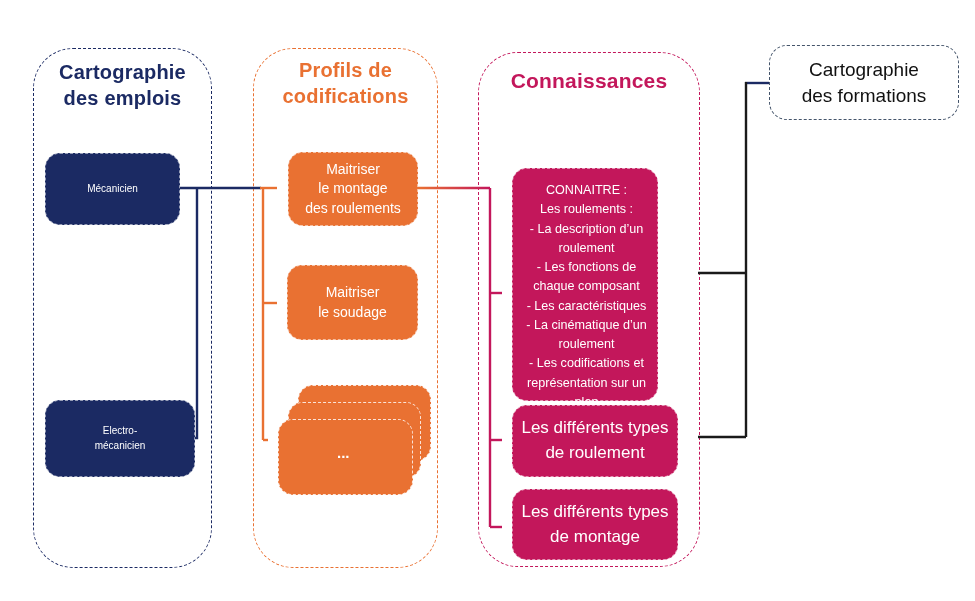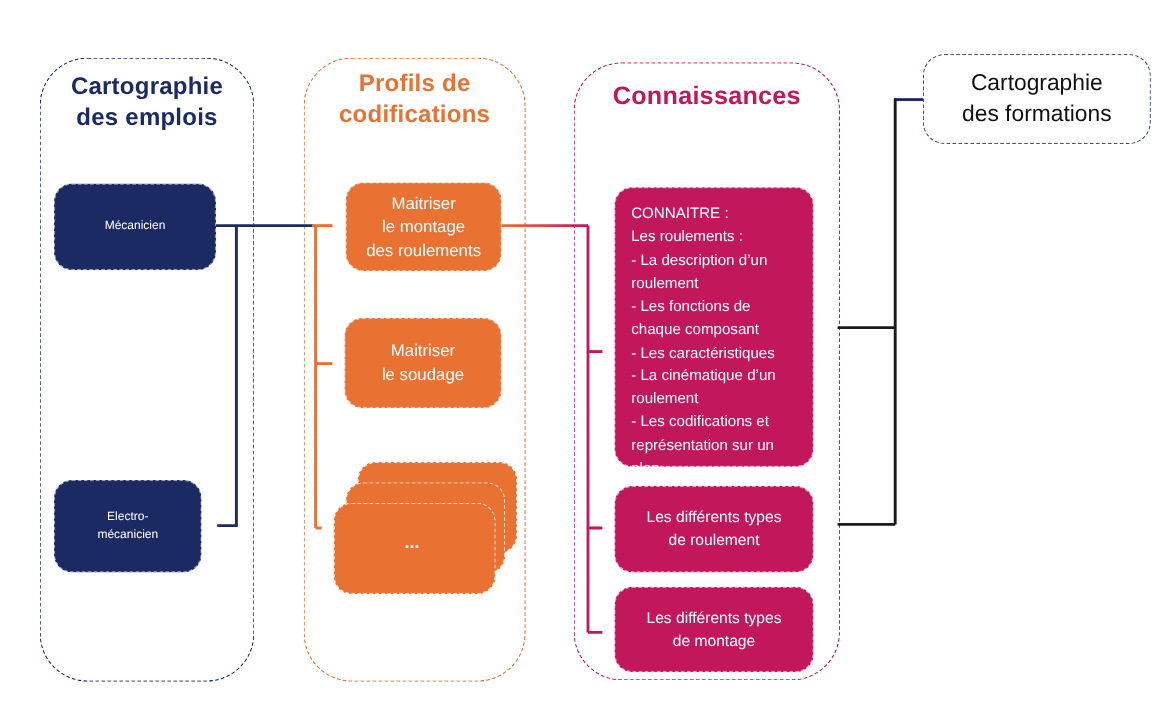--- a/index.html
+++ b/index.html
@@ -22,21 +22,21 @@
   .t-navy{color:var(--navy);}
   .t-orange{color:var(--orange);}
   .t-crimson{color:var(--crimson);font-size:21px;}
 
   
   .node{position:absolute;border-radius:15px;color:#fff;display:flex;
     align-items:center;justify-content:center;text-align:center;
     white-space:pre-line;border:1.6px dashed rgba(255,255,255,.55);}
   .n-navy{background:var(--navy);font-size:10px;line-height:1.45;}
   .n-orange{background:var(--orange);font-size:14px;line-height:1.4;}
-  .n-magenta{background:var(--crimson);font-size:13px;line-height:1.45;}
+  .n-magenta{background:var(--crimson);font-size:17px;line-height:1.45;}
   .n-magenta.big{align-items:flex-start;justify-content:flex-start;text-align:left;
     padding:12px 10px 10px 13px;font-size:12.6px;line-height:1.53;}
   .stack-box{position:absolute;background:var(--orange);border-radius:15px;
     border:1.6px dashed rgba(255,255,255,.8);}
   .stack-label{position:absolute;color:#fff;font-weight:bold;font-size:15px;}
 
   
   .form-box{position:absolute;border:1.6px dashed var(--slate);border-radius:18px;
     background:#fff;display:flex;align-items:center;justify-content:center;
     text-align:center;color:#111;font-size:19px;line-height:1.35;white-space:pre-line;}
@@ -101,37 +101,37 @@
     <path class="w-crimson" d="M490,440 H502" marker-end="url(#arrC)"></path>
     <path class="w-crimson" d="M490,527 H502" marker-end="url(#arrC)"></path>
 
     <path class="w-navy" d="M770,83 H745"></path>
     <path class="w-black" d="M746,82 V437"></path>
     <path class="w-black" d="M746,273 H698" marker-end="url(#arrB)"></path>
     <path class="w-black" d="M746,437 H698" marker-end="url(#arrB)"></path>
   </svg>
 
   <div class="node n-navy" style="left:45px;top:153px;width:135px;height:72px;">Mécanicien</div>
-  <div class="node n-navy" style="left:45px;top:400px;width:123px;height:77px;">Electro-
+  <div class="node n-navy" style="left:45px;top:400px;width:150px;height:77px;">Electro-
 mécanicien</div>
 
   <div class="node n-orange" style="left:288px;top:152px;width:130px;height:74px;">Maitriser
 le montage
 des roulements</div>
   <div class="node n-orange" style="left:287px;top:265px;width:131px;height:75px;">Maitriser
 le soudage</div>
 
   <div>
     <div class="stack-box" style="left:298px;top:385px;width:133px;height:76px;"></div>
     <div class="stack-box" style="left:288px;top:402px;width:133px;height:76px;"></div>
     <div class="stack-box" style="left:278px;top:419px;width:135px;height:76px;"></div>
     <div class="stack-label" style="left:337px;top:444px;">...</div>
   </div>
 
-  <div class="node n-magenta big" style="left:512px;top:156px;width:166px;height:233px;">CONNAITRE :
+  <div class="node n-magenta big" style="left:512px;top:168px;width:146px;height:233px;text-align:center;">CONNAITRE :
 Les roulements :
 - La description d’un roulement
 - Les fonctions de chaque composant
 - Les caractéristiques
 - La cinématique d’un roulement
 - Les codifications et représentation sur un plan</div>
   <div class="node n-magenta" style="left:512px;top:405px;width:166px;height:72px;">Les différents types
 de roulement</div>
   <div class="node n-magenta" style="left:512px;top:489px;width:166px;height:71px;">Les différents types
 de montage</div>

